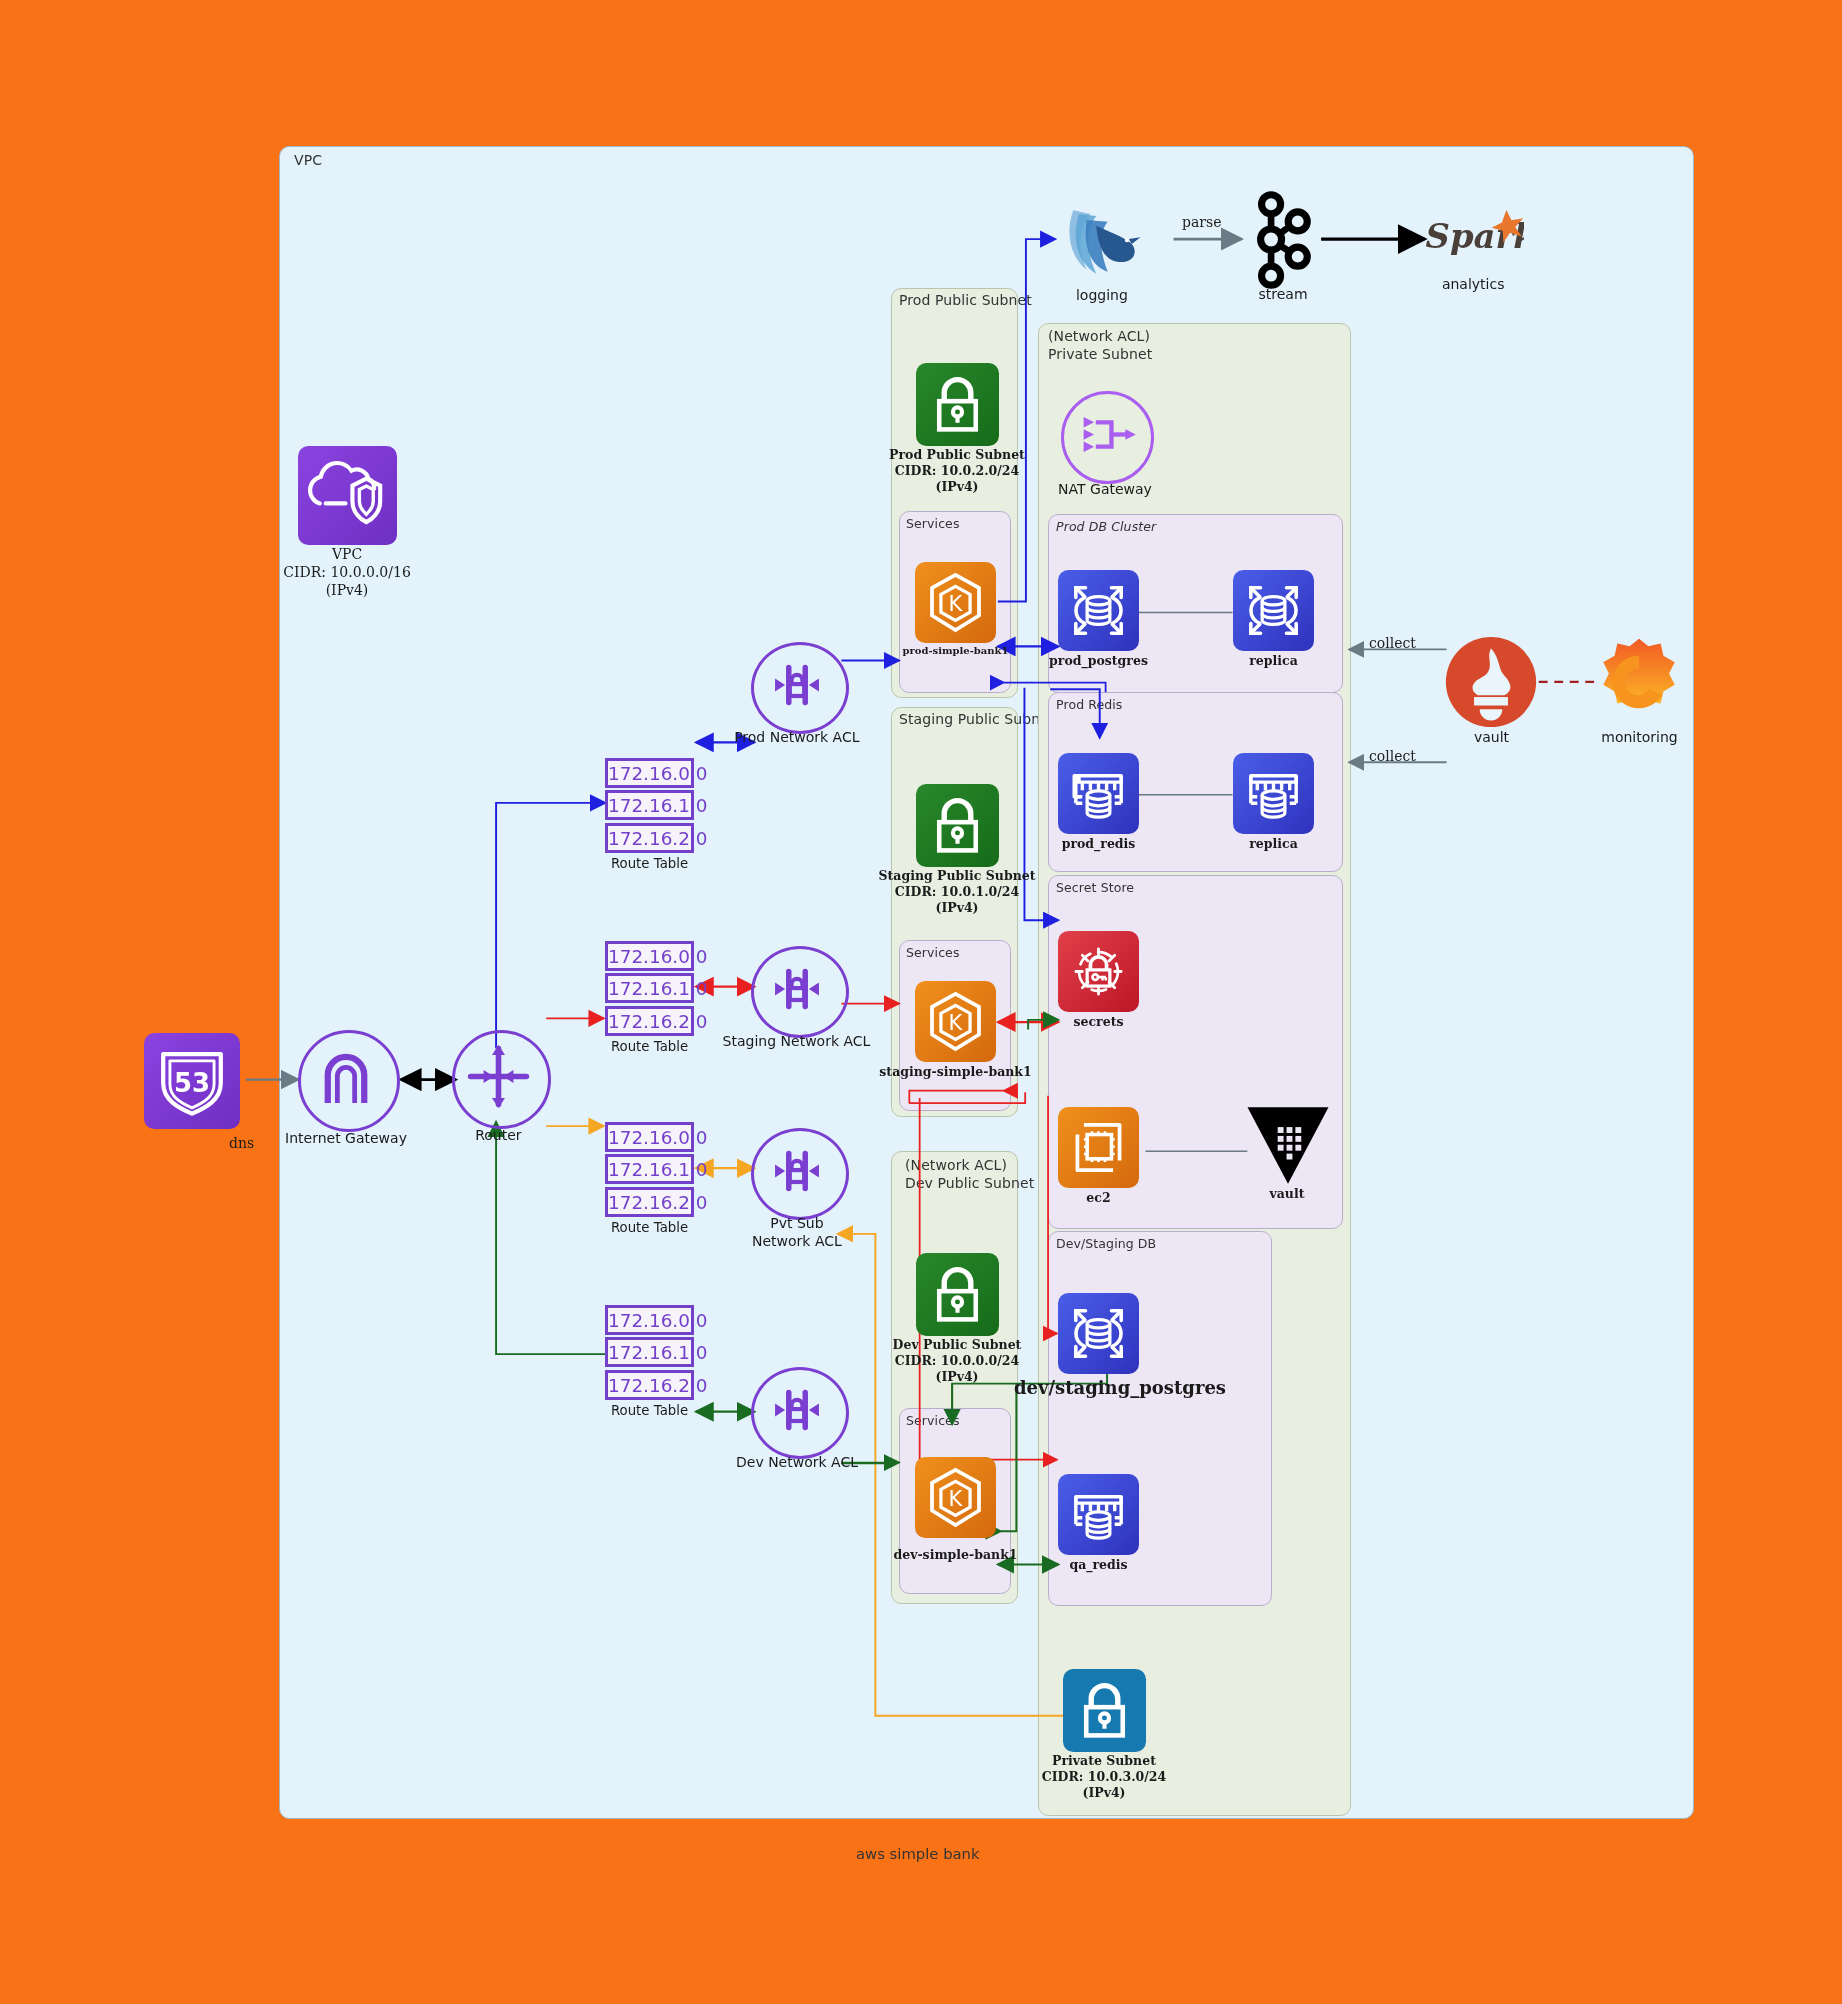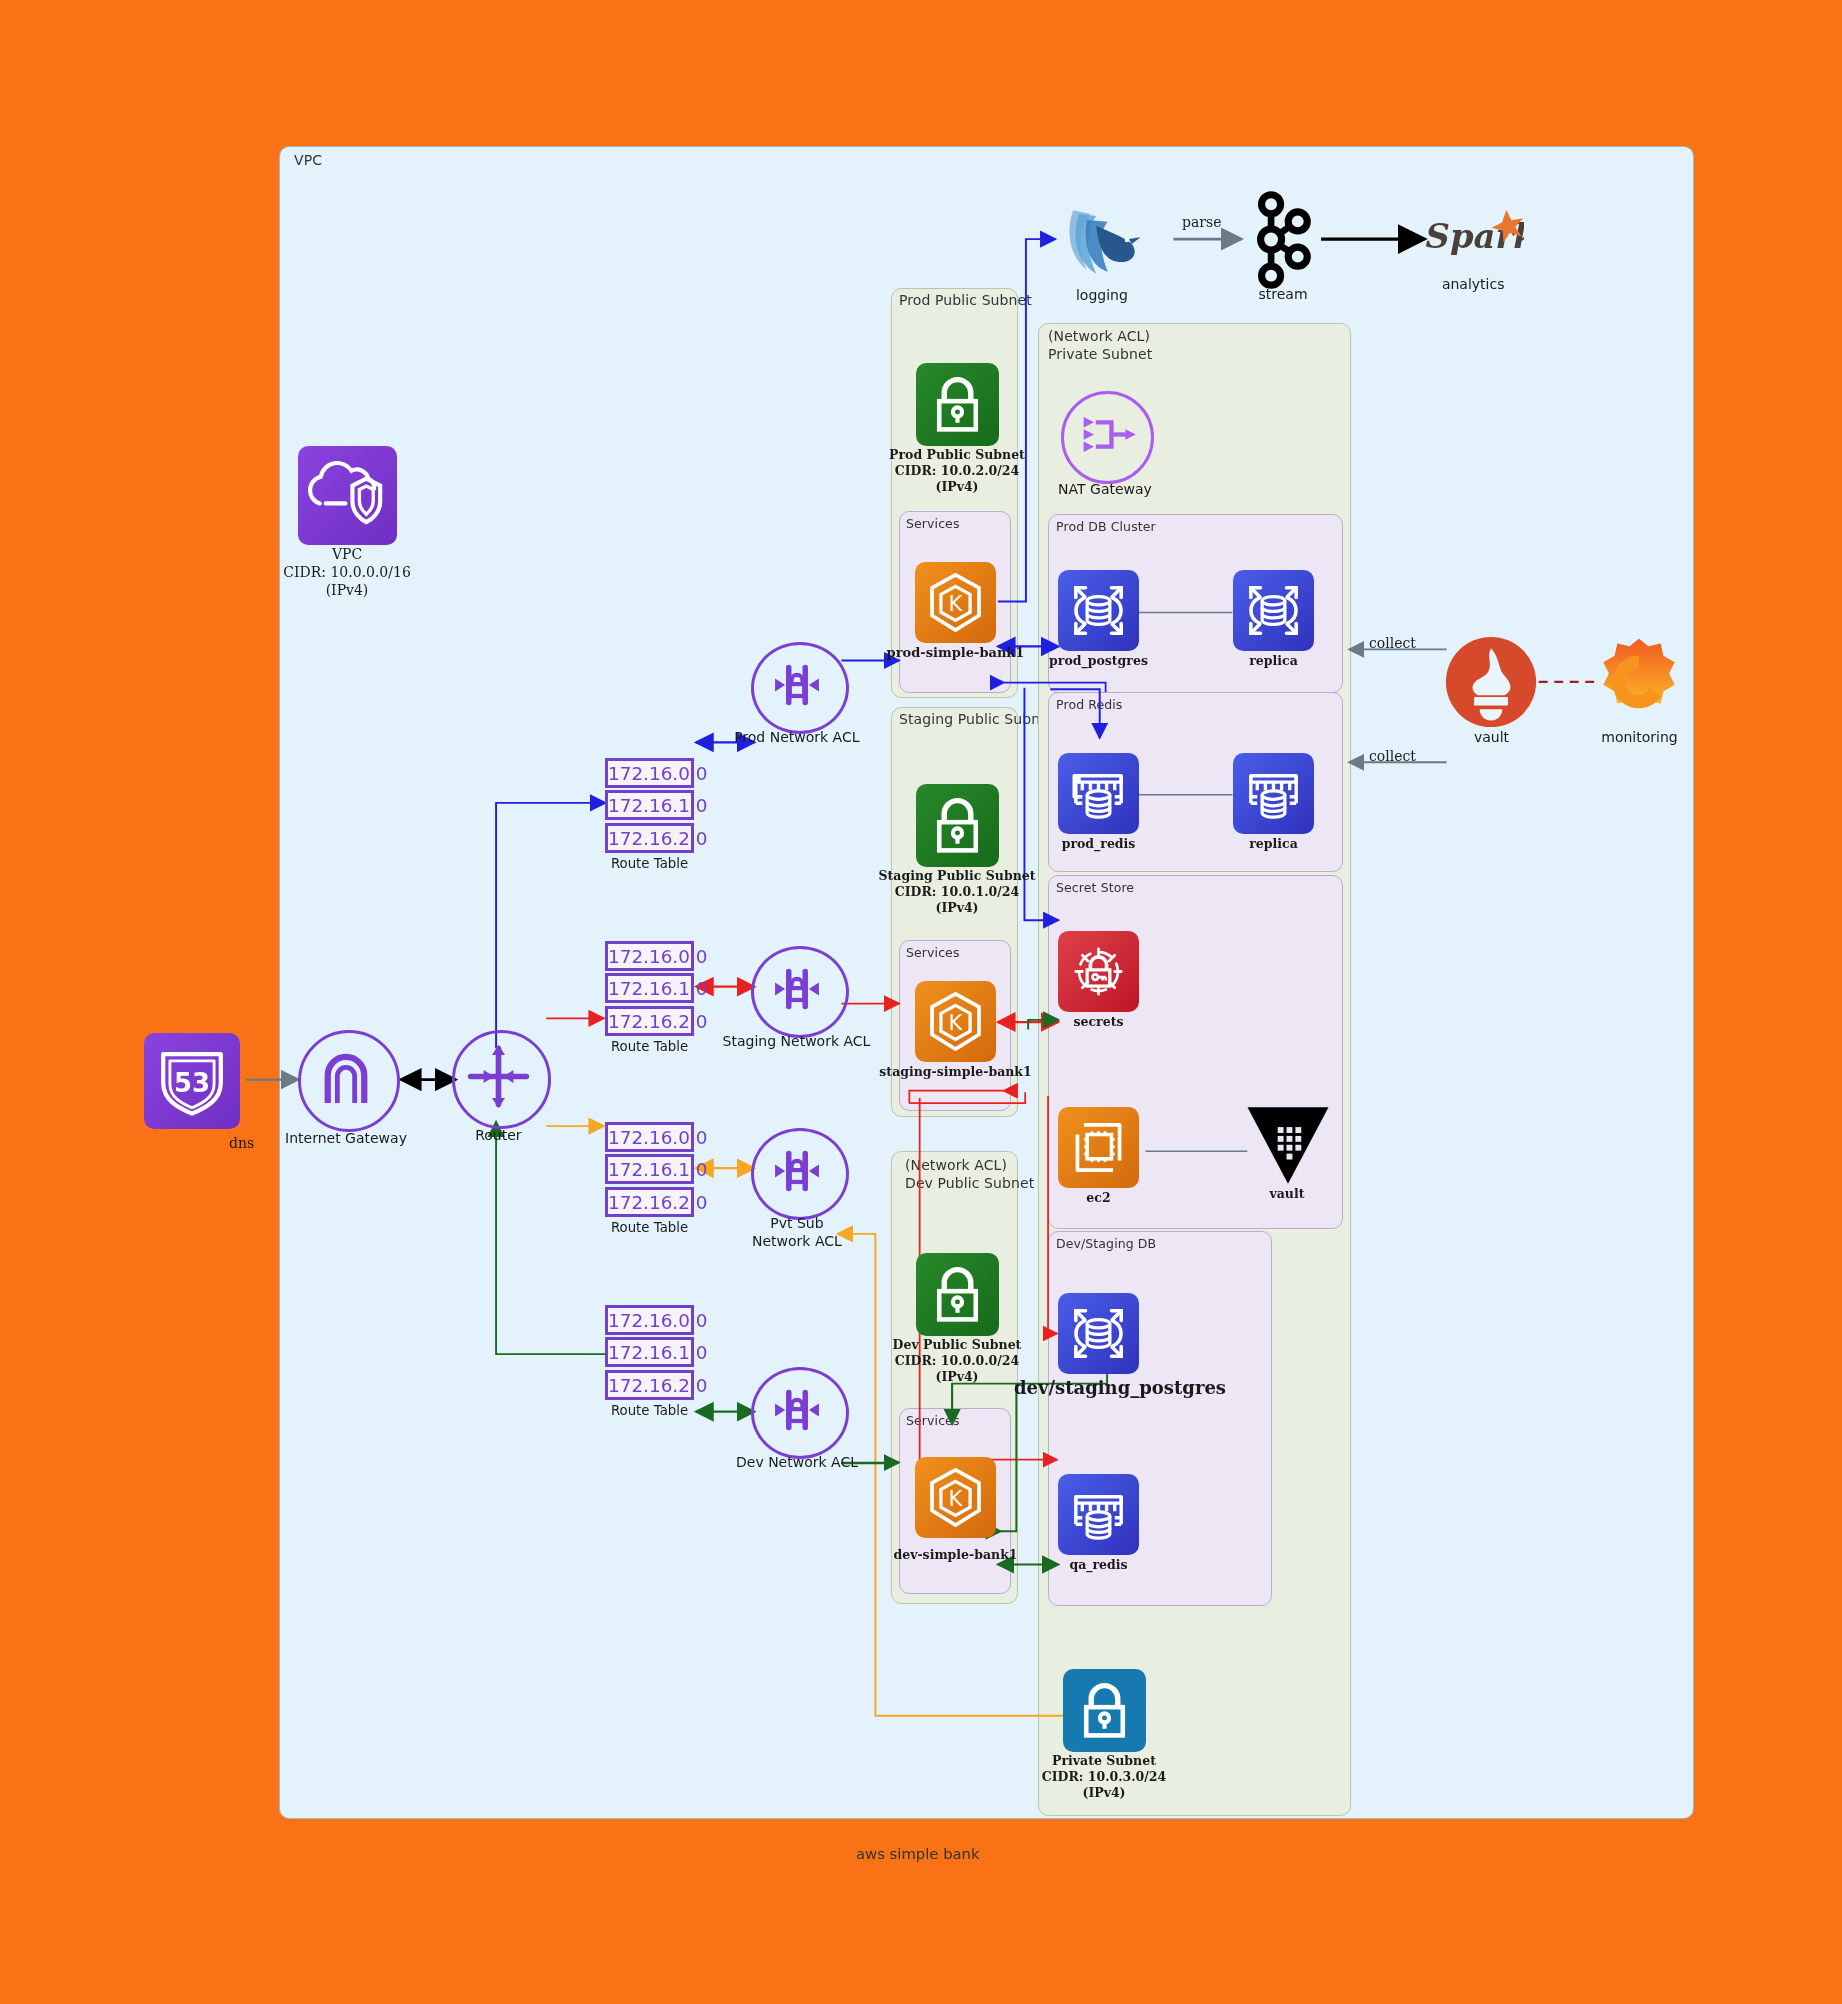--- a/index.html
+++ b/index.html
@@ -42,21 +42,21 @@
   <div class="box subnet-box" style="left:891px;top:707px;width:127px;height:410px;"></div>
   <div class="ctitle" style="left:899px;top:711px;">Staging Public Subnet</div>
   <div class="box group-box" style="left:899px;top:940px;width:112px;height:171px;"></div>
   <div class="ctitle" style="left:906px;top:945px;font-size:12.5px;">Services</div>
 
   <div class="box subnet-box" style="left:1038px;top:323px;width:313px;height:1493px;"></div>
   <div class="ctitle" style="left:1048px;top:328px;">(Network ACL)
 Private Subnet</div>
 
   <div class="box group-box" style="left:1048px;top:514px;width:295px;height:179px;"></div>
-  <div class="ctitle" style="left:1056px;top:519px;font-size:12.5px;">Prod DB Cluster</div>
+  <div class="ctitle" style="left:1056px;top:519px;font-size:12.5px;font-style:italic;">Prod DB Cluster</div>
 
   <div class="box group-box" style="left:1048px;top:692px;width:295px;height:180px;"></div>
   <div class="ctitle" style="left:1056px;top:697px;font-size:12.5px;">Prod Redis</div>
 
   <div class="box group-box" style="left:1048px;top:875px;width:295px;height:354px;"></div>
   <div class="ctitle" style="left:1056px;top:880px;font-size:12.5px;">Secret Store</div>
 
   <div class="box group-box" style="left:1048px;top:1231px;width:224px;height:375px;"></div>
   <div class="ctitle" style="left:1056px;top:1236px;font-size:12.5px;">Dev/Staging DB</div>
 
@@ -301,21 +301,21 @@
   </div>
 
   <div class="node" style="left:915px;top:562px;">
     <div class="ico" style="left:0;top:0;width:81px;height:81px;background:linear-gradient(135deg,#f0901c,#d4690d);">
       <svg viewBox="0 0 100 100" width="81" height="81">
         <path d="M50 16 L79 32 V66 L50 84 L21 66 V32 Z" fill="none" stroke="#fff" stroke-width="4.6"></path>
         <path d="M50 30 L68 40 V62 L50 72 L32 62 V40 Z" fill="none" stroke="#fff" stroke-width="4"></path>
         <text x="50" y="60" font-size="26" fill="#fff" text-anchor="middle" font-family="DejaVu Sans, sans-serif">K</text>
       </svg>
     </div>
-    <div class="nlabel b" style="left:-40px;top:83px;width:161px;font-size:13px;">prod-simple-bank1</div>
+    <div class="nlabel b" style="left:-40px;top:83px;width:161px;font-size:10px;">prod-simple-bank1</div>
   </div>
 
   <div class="node" style="left:1058px;top:570px;">
     <div class="ico" style="left:0;top:0;width:81px;height:81px;background:linear-gradient(135deg,#4a5ee8,#2f32bd);">
       <svg viewBox="0 0 100 100" width="81" height="81">
         <g fill="none" stroke="#fff" stroke-width="4.4" stroke-linecap="round">
           <path d="M22 34 v-12 h12"></path>
             <path d="M78 34 v-12 h-12"></path>
           <path d="M22 66 v12 h12"></path>
             <path d="M78 66 v12 h-12"></path>

